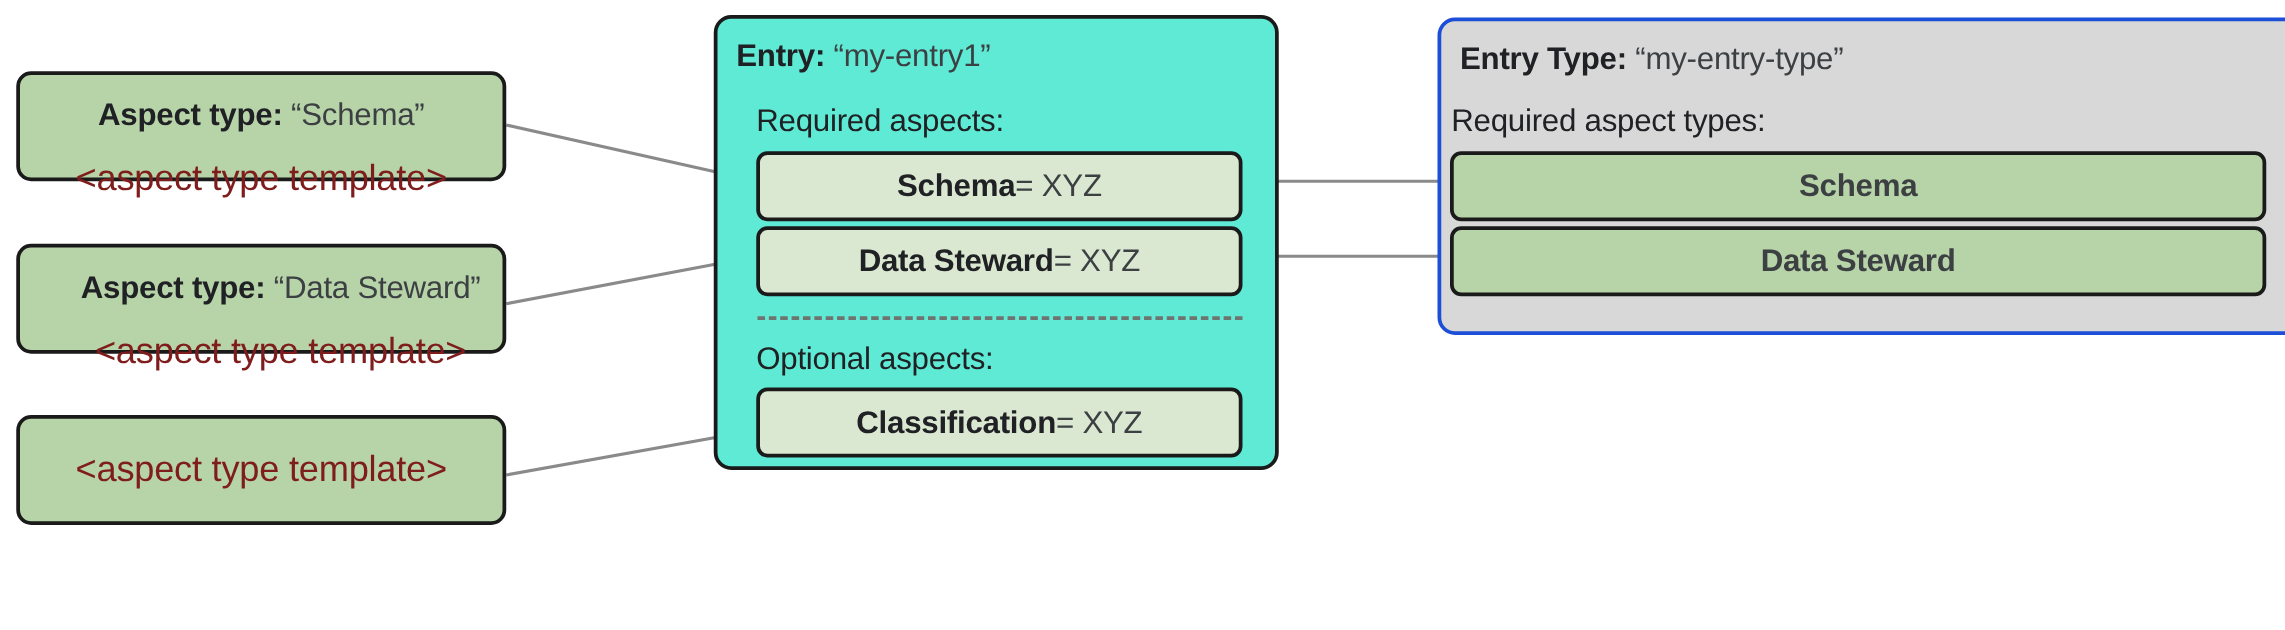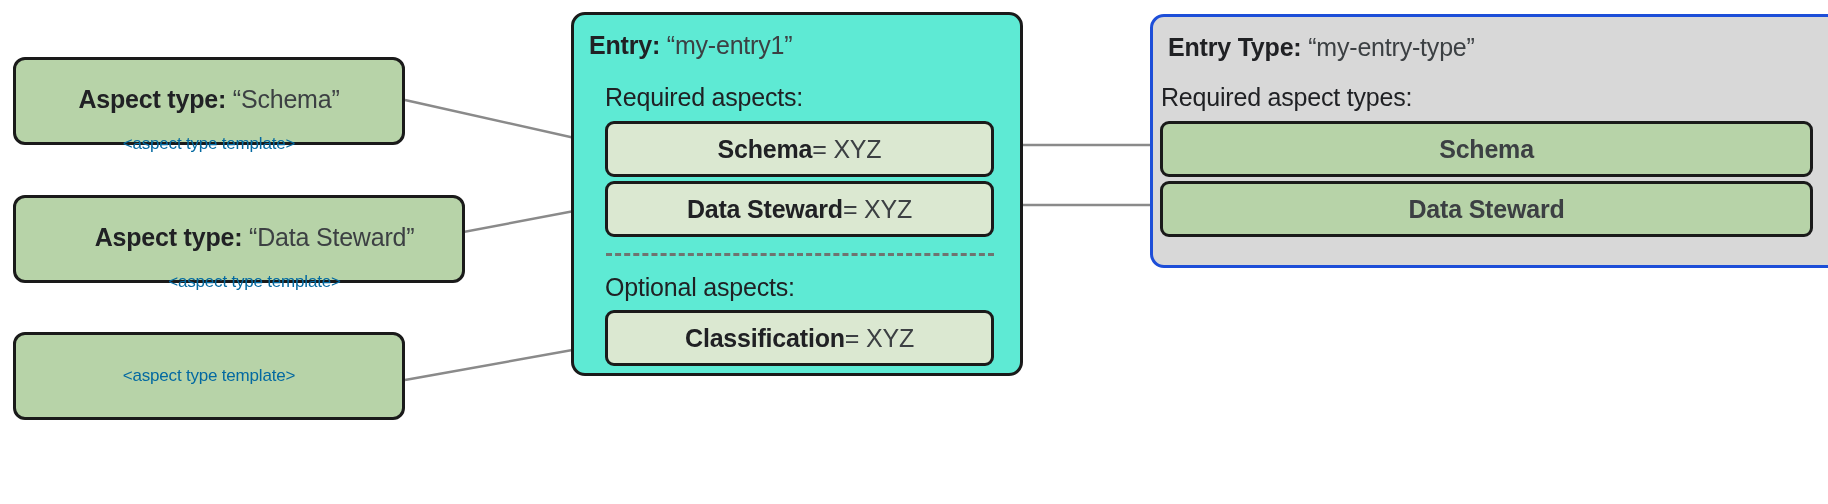--- a/index.html
+++ b/index.html
@@ -48,22 +48,22 @@
     letter-spacing: -0.2px;
     white-space: nowrap;
     margin-bottom: 20px;
     margin-top: 36px;
   }
   .aspect-type-card .line1 .lbl {
     font-weight: bold;
     color: #202124;
   }
   .aspect-type-card .line2 {
-    font-size: 17px;
-    color: #0369a1;
+    font-size: 29px;
+    color: #7f1d1d;
     letter-spacing: -0.2px;
     white-space: nowrap;
   }
 
   
   #entry-panel {
     position: absolute;
     left: 571px;
     top: 12px;
     width: 452px;
@@ -169,21 +169,21 @@
   </svg>
 
   <div class="aspect-type-card" style="left:13px; top:57px; width:392px; height:88px;">
     <div class="line1">
       <span class="lbl">Aspect type:</span>
       <span>“Schema”</span>
     </div>
     <div class="line2">&lt;aspect type template&gt;</div>
   </div>
 
-  <div class="aspect-type-card" style="left:13px; top:195px; width:452px; height:88px;padding-left:31px;">
+  <div class="aspect-type-card" style="left:13px; top:195px; width:392px; height:88px;padding-left:31px;">
     <div class="line1">
       <span class="lbl">Aspect type:</span>
       <span>“Data Steward”</span>
     </div>
     <div class="line2">&lt;aspect type template&gt;</div>
   </div>
 
   <div class="aspect-type-card" style="left:13px; top:332px; width:392px; height:88px;">
     <div class="line2">&lt;aspect type template&gt;</div>
   </div>

